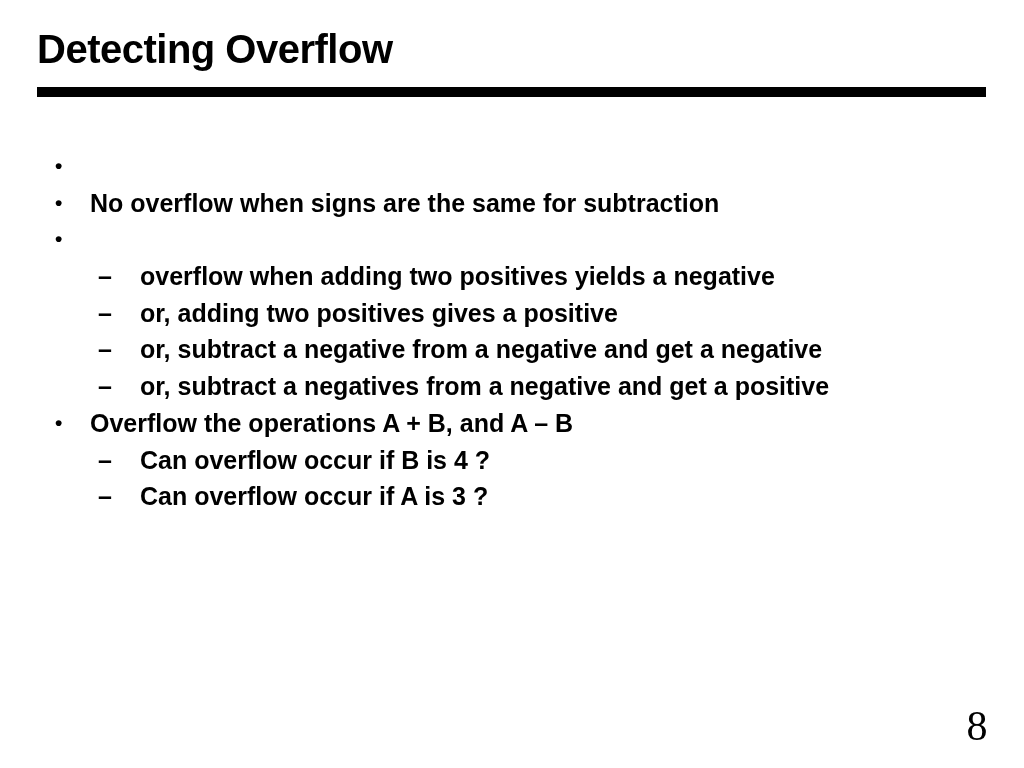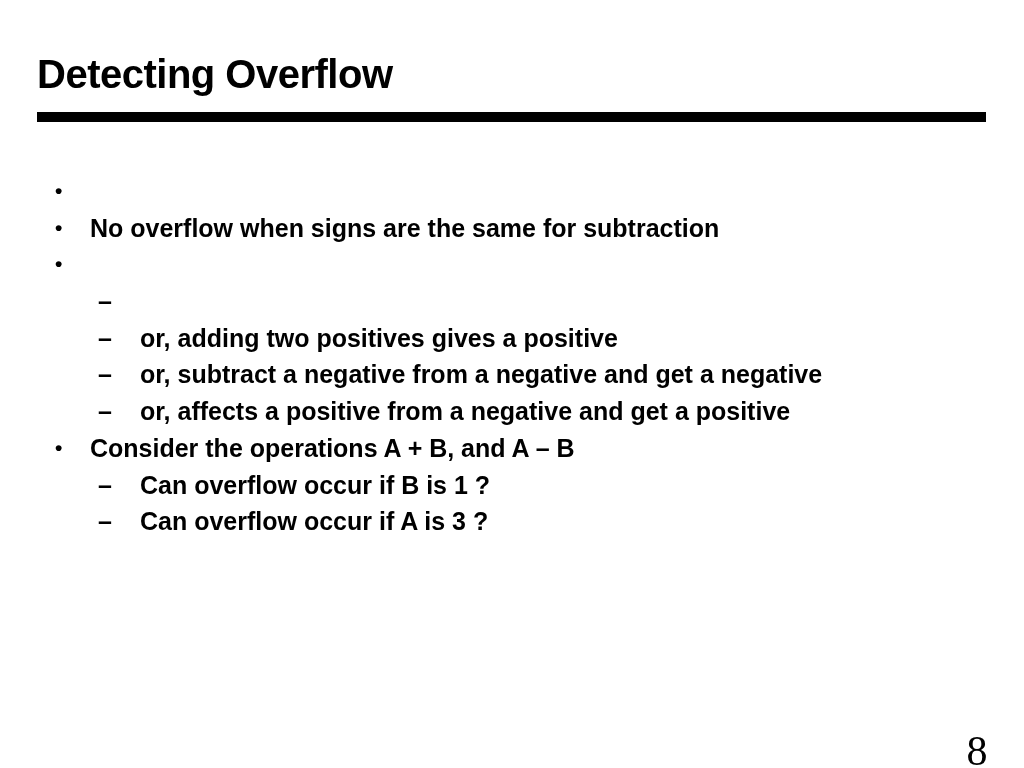--- a/index.html
+++ b/index.html
@@ -11,21 +11,20 @@
     width: 1024px; height: 768px;
     background: var(--paper);
     font-family: "Liberation Sans", sans-serif;
     color: var(--ink);
     overflow: hidden;
   }
   .slide {
     position: relative;
     width: 1024px; height: 564px;
     background: var(--paper);
-    margin-top: 25px;
   }
   .title {
     position: absolute;
     left: 37px; top: 26px;
     font-size: 40px;
     font-weight: 700;
     line-height: 46px;
     letter-spacing: -0.5px;
     white-space: nowrap;
   }
@@ -86,45 +85,46 @@
       <span class="marker">•</span>
       <span class="text">No overflow when signs are the same for subtraction</span>
     </div>
 
     <div class="row l1">
       <span class="marker">•</span>
     </div>
 
     <div class="row l2">
       <span class="marker">–</span>
+      <span class="text">overflow when adding two positives yields a negative</span>
     </div>
 
     <div class="row l2">
       <span class="marker">–</span>
       <span class="text">or, adding two positives gives a positive</span>
     </div>
 
     <div class="row l2">
       <span class="marker">–</span>
       <span class="text">or, subtract a negative from a negative and get a negative</span>
     </div>
 
     <div class="row l2">
       <span class="marker">–</span>
-      <span class="text">or, affects a positive from a negative and get a positive</span>
+      <span class="text">or, subtract a negatives from a negative and get a positive</span>
     </div>
 
     <div class="row l1">
       <span class="marker">•</span>
-      <span class="text">Consider the operations A + B, and A – B</span>
+      <span class="text">Overflow the operations A + B, and A – B</span>
     </div>
 
     <div class="row l2">
       <span class="marker">–</span>
-      <span class="text">Can overflow occur if B is 1 ?</span>
+      <span class="text">Can overflow occur if B is 4 ?</span>
     </div>
 
     <div class="row l2">
       <span class="marker">–</span>
       <span class="text">Can overflow occur if A is 3 ?</span>
     </div>
 
   </div>
 
   <div class="pagenum">8</div>

